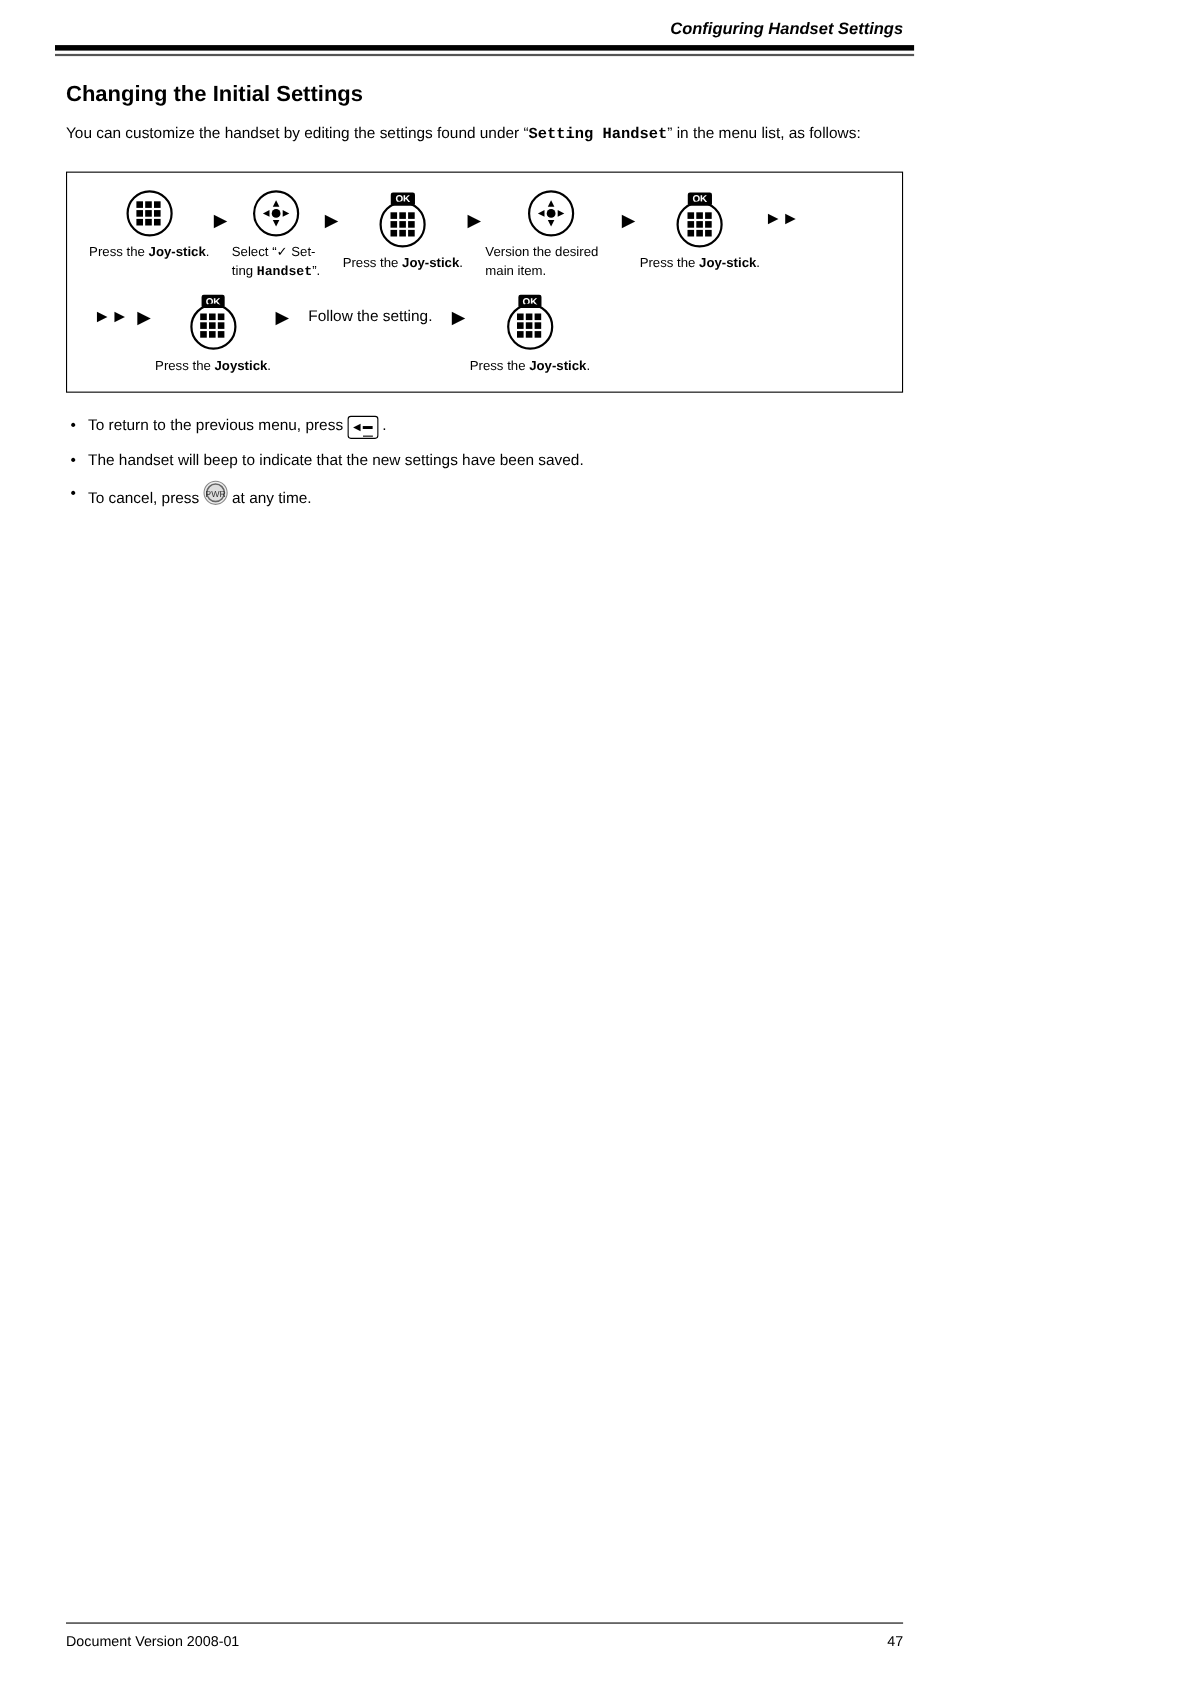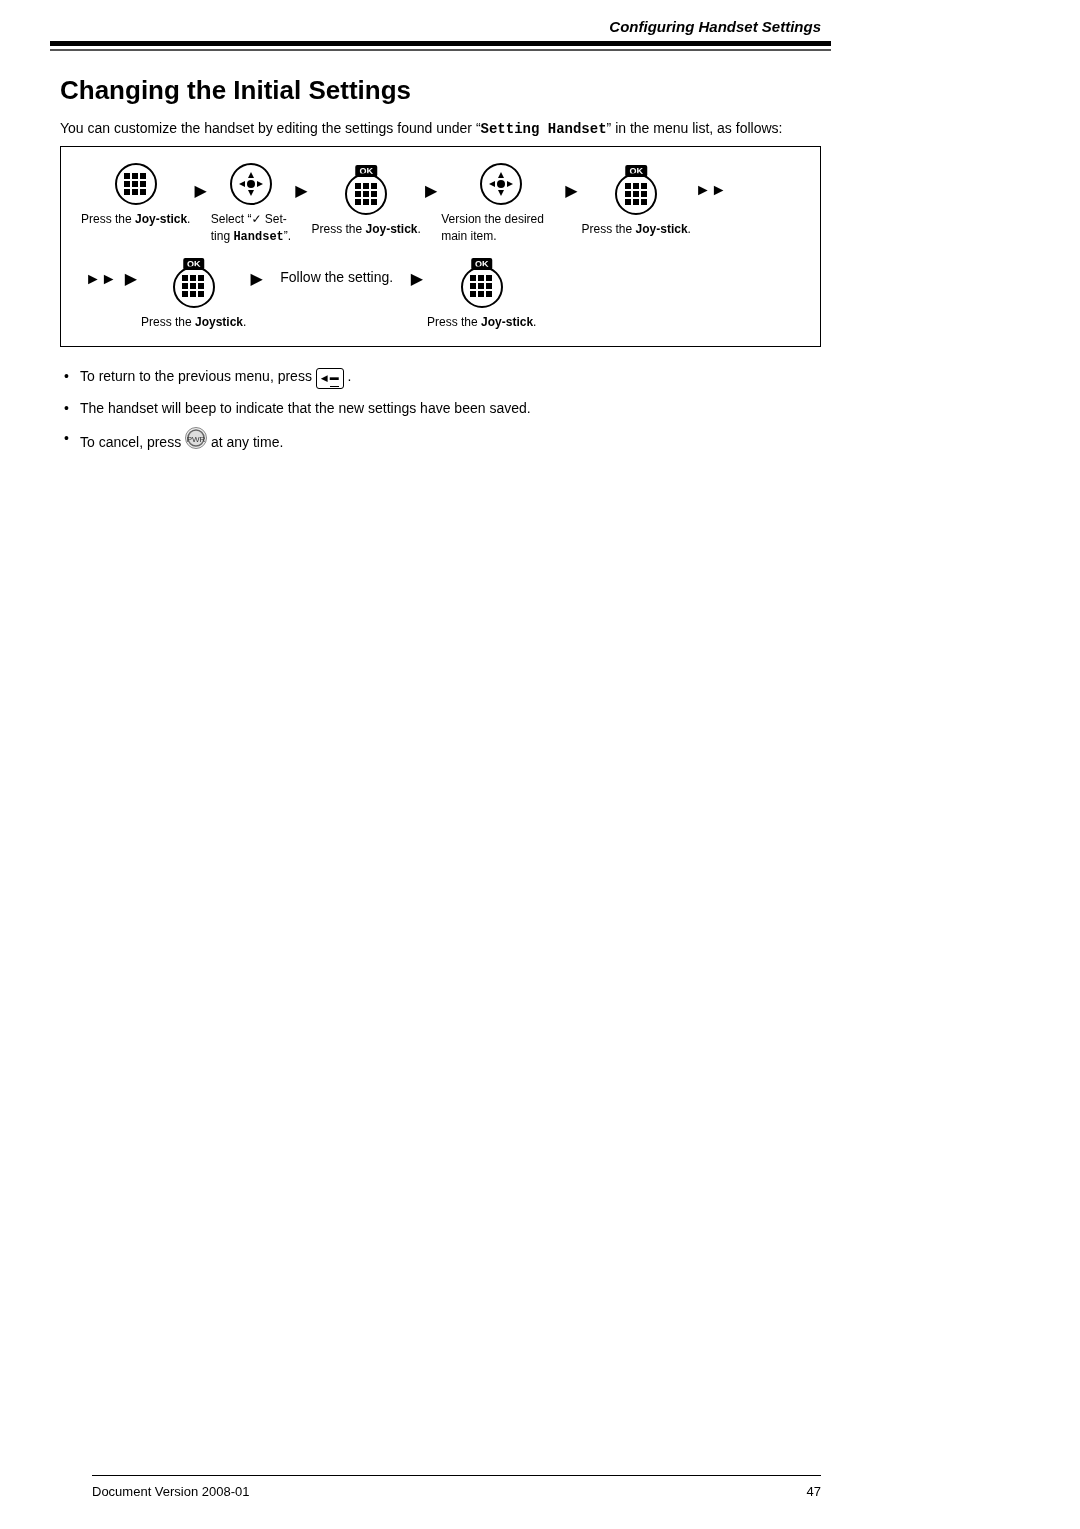--- a/index.html
+++ b/index.html
@@ -38,28 +38,28 @@
       background: #555;
       margin: 3px 50px 0 50px;
     }
 
     
     .main-content {
       padding: 24px 60px 0 60px;
     }
 
     .page-title {
-      font-size: 26px;
+      font-size: 20px;
       font-weight: bold;
       margin-bottom: 12px;
     }
 
     .intro-text {
       font-size: 14px;
-      margin-bottom: 6px;
+      margin-bottom: 23px;
       line-height: 1.5;
     }
 
     .mono { font-family: 'Courier New', monospace; font-weight: bold; }
 
     
     .instruction-box {
       border: 1px solid #000;
       padding: 16px 20px;
       margin-bottom: 18px;
@@ -190,21 +190,20 @@
       top: 0;
     }
 
     
     .page-footer {
       position: absolute;
       bottom: 30px;
       left: 0;
       right: 0;
       padding: 0 60px;
-      margin-left: 32px;
     }
     .footer-rule {
       height: 1px;
       background: #000;
       margin-bottom: 8px;
     }
     .footer-content {
       display: flex;
       justify-content: space-between;
       font-size: 13px;

